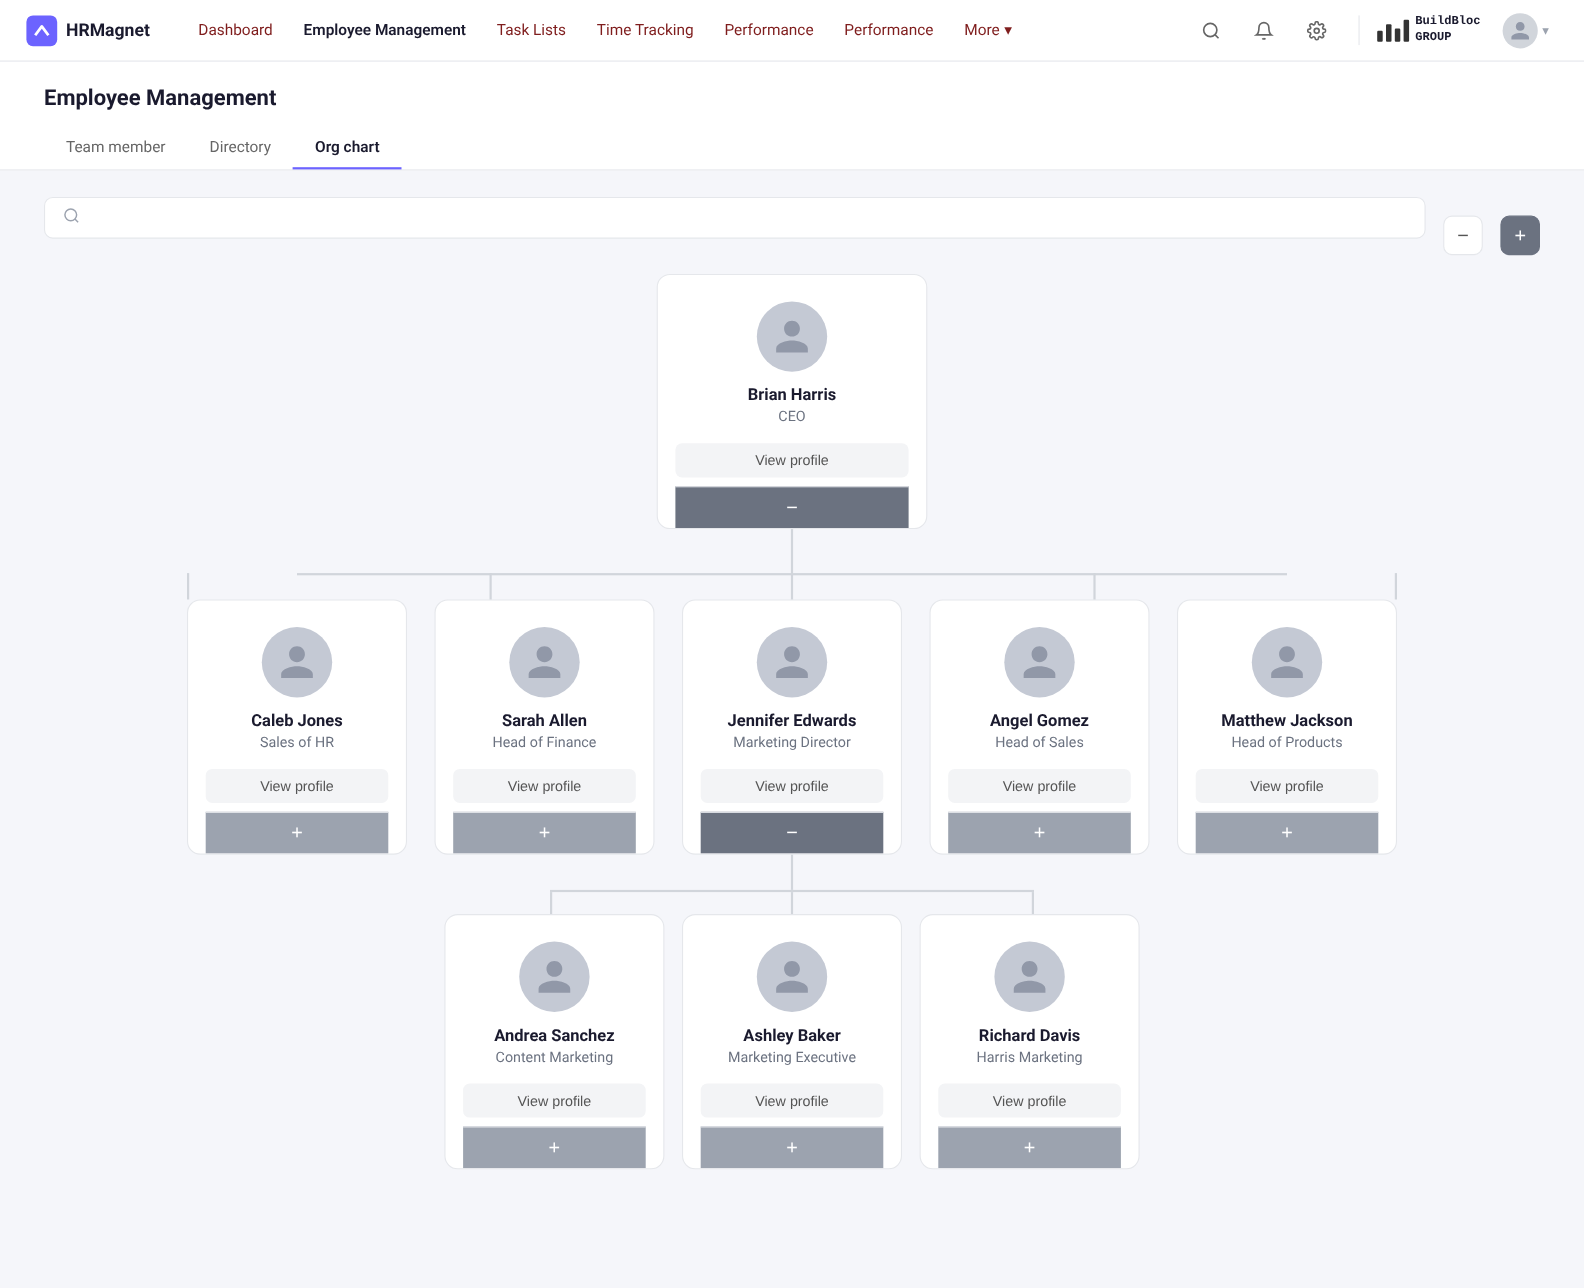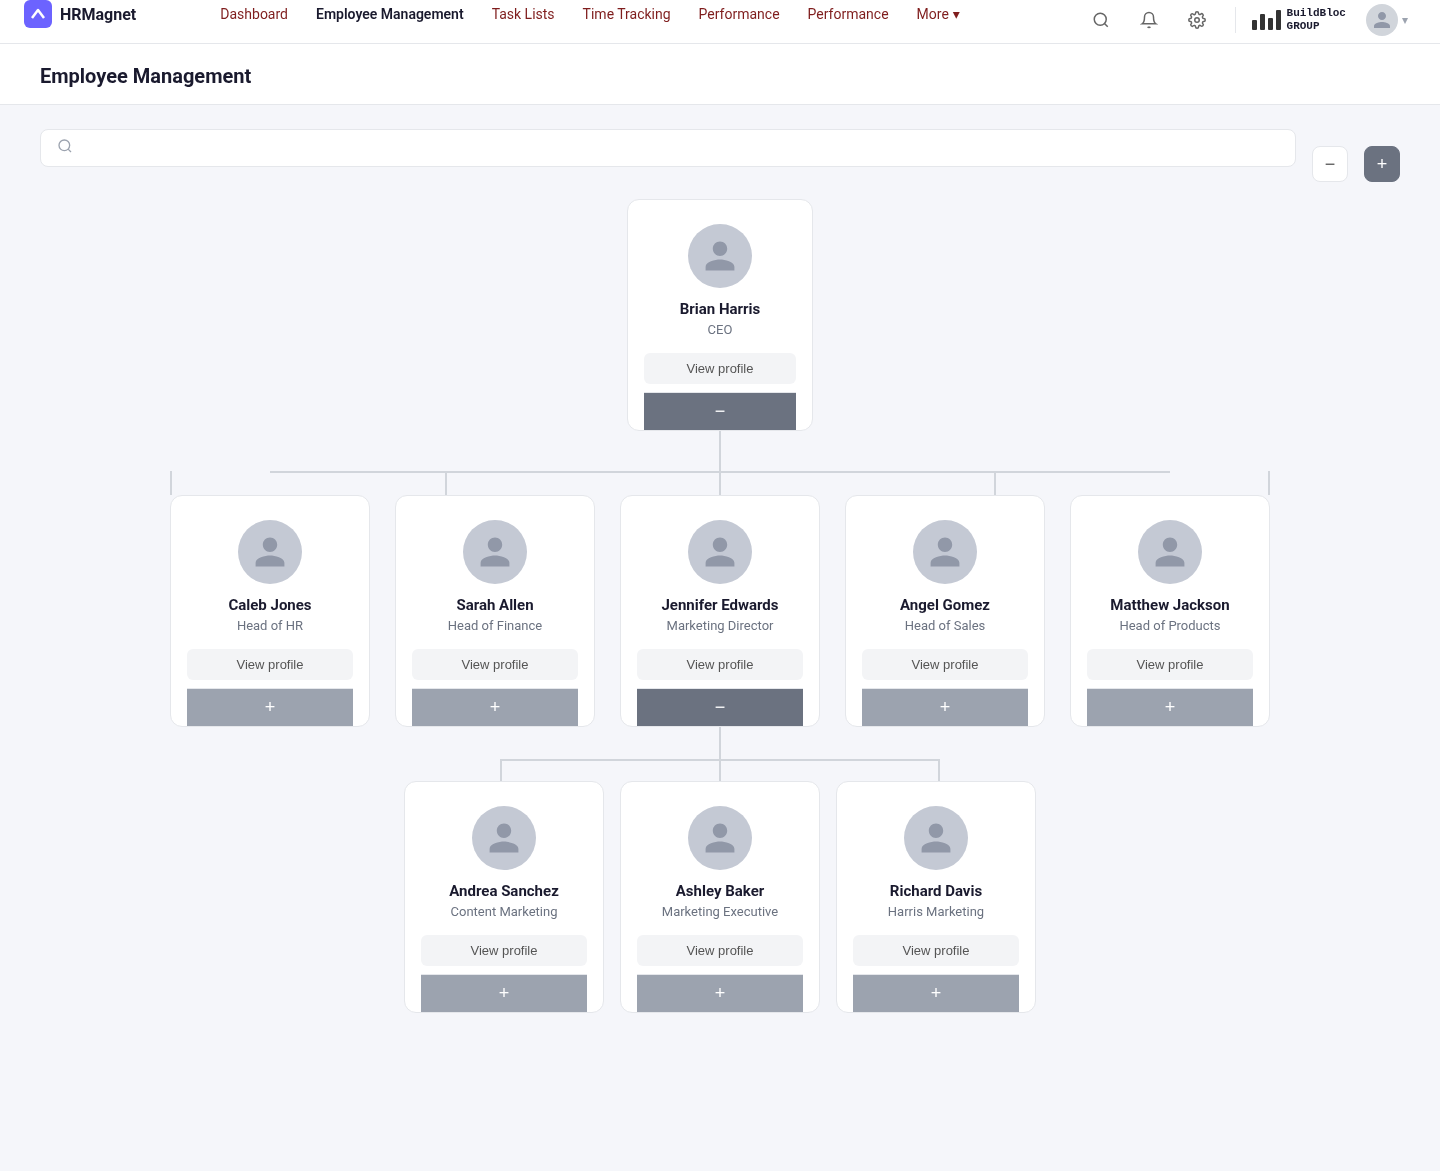--- a/index.html
+++ b/index.html
@@ -1,22 +1,22 @@
 <!DOCTYPE html>
 <html><head>
   <meta charset="utf-8">
   <style>
     * { box-sizing: border-box; margin: 0; padding: 0; }
     body { font-family: -apple-system, BlinkMacSystemFont, 'Segoe UI', Roboto, sans-serif; background: #f5f6fa; color: #333; min-height: 1171px; }
 
     
     .navbar {
-      display: flex; align-items: flex-start; background: #fff;
-      border-bottom: 1px solid #e5e7eb; padding: 0 24px; height: 44px;
-      position: sticky; top: 0; z-index: 100; gap: 40px;
+      display: flex; align-items: center; background: #fff;
+      border-bottom: 1px solid #e5e7eb; padding: 0 24px; height: 56px;
+      position: sticky; top: 0; z-index: 100;
     }
     .nav-logo { display: flex; align-items: center; gap: 8px; font-weight: 700; font-size: 16px; color: #1a1a2e; margin-right: 32px; text-decoration: none; }
     .nav-logo-icon { width: 28px; height: 28px; background: #6c63ff; border-radius: 6px; display: flex; align-items: center; justify-content: center; color: #fff; font-size: 14px; }
     .nav-links { display: flex; align-items: center; gap: 4px; flex: 1; }
     .nav-link {
       padding: 6px 12px; border-radius: 6px; font-size: 14px; color: #7f1d1d;
       cursor: pointer; text-decoration: none; display: flex; align-items: center; gap: 4px;
       white-space: nowrap;
     }
     .nav-link.active { font-weight: 600; color: #1a1a2e; }
@@ -155,20 +155,25 @@
             <path d="M12 12c2.7 0 4.8-2.1 4.8-4.8S14.7 2.4 12 2.4 7.2 4.5 7.2 7.2 9.3 12 12 12zm0 2.4c-3.2 0-9.6 1.6-9.6 4.8v2.4h19.2v-2.4c0-3.2-6.4-4.8-9.6-4.8z"></path>
           </svg>
       </div>
       <span style="color:#9ca3af;font-size:12px;">▾</span>
     </div>
   </div>
 </nav>
 
 <div class="page-header">
   <div class="page-title">Employee Management</div>
+  <div class="page-tabs">
+    <a class="page-tab">Team member</a>
+    <a class="page-tab">Directory</a>
+    <a class="page-tab active">Org chart</a>
+  </div>
 </div>
 
 <div class="content">
 
   <div style="display:flex;align-items:center;gap:8px;">
     <div class="search-bar" style="flex:1;">
       <div class="search-icon-wrapper">
         <svg width="16" height="16" viewBox="0 0 24 24" fill="none" stroke="currentColor" stroke-width="2">
             <circle cx="11" cy="11" r="8"></circle>
             <line x1="21" y1="21" x2="16.65" y2="16.65"></line>
@@ -176,21 +181,21 @@
       </div>
     </div>
     <div class="search-actions">
       <button class="zoom-btn">−</button>
       <button class="zoom-btn" style="background:#6b7280;color:#fff;border-color:#6b7280;">+</button>
     </div>
   </div>
 
   <div class="org-chart">
 
-    <div class="card" style="width:186px;">
+    <div class="card" style="width:246px;">
       <div class="card-avatar">
         <svg viewBox="0 0 24 24">
             <path d="M12 12c2.7 0 4.8-2.1 4.8-4.8S14.7 2.4 12 2.4 7.2 4.5 7.2 7.2 9.3 12 12 12zm0 2.4c-3.2 0-9.6 1.6-9.6 4.8v2.4h19.2v-2.4c0-3.2-6.4-4.8-9.6-4.8z"></path>
           </svg>
       </div>
       <div class="card-name">Brian Harris</div>
       <div class="card-role">CEO</div>
       <button class="card-view-profile">View profile</button>
       <button class="card-toggle minus">−</button>
     </div>
@@ -222,21 +227,21 @@
 
     <div class="level" style="width:1100px;justify-content:space-between;">
 
       <div class="card">
         <div class="card-avatar">
           <svg viewBox="0 0 24 24">
               <path d="M12 12c2.7 0 4.8-2.1 4.8-4.8S14.7 2.4 12 2.4 7.2 4.5 7.2 7.2 9.3 12 12 12zm0 2.4c-3.2 0-9.6 1.6-9.6 4.8v2.4h19.2v-2.4c0-3.2-6.4-4.8-9.6-4.8z"></path>
             </svg>
         </div>
         <div class="card-name">Caleb Jones</div>
-        <div class="card-role">Head of HR</div>
+        <div class="card-role">Sales of HR</div>
         <button class="card-view-profile">View profile</button>
         <button class="card-toggle plus">+</button>
       </div>
 
       <div class="card">
         <div class="card-avatar">
           <svg viewBox="0 0 24 24">
               <path d="M12 12c2.7 0 4.8-2.1 4.8-4.8S14.7 2.4 12 2.4 7.2 4.5 7.2 7.2 9.3 12 12 12zm0 2.4c-3.2 0-9.6 1.6-9.6 4.8v2.4h19.2v-2.4c0-3.2-6.4-4.8-9.6-4.8z"></path>
             </svg>
         </div>

